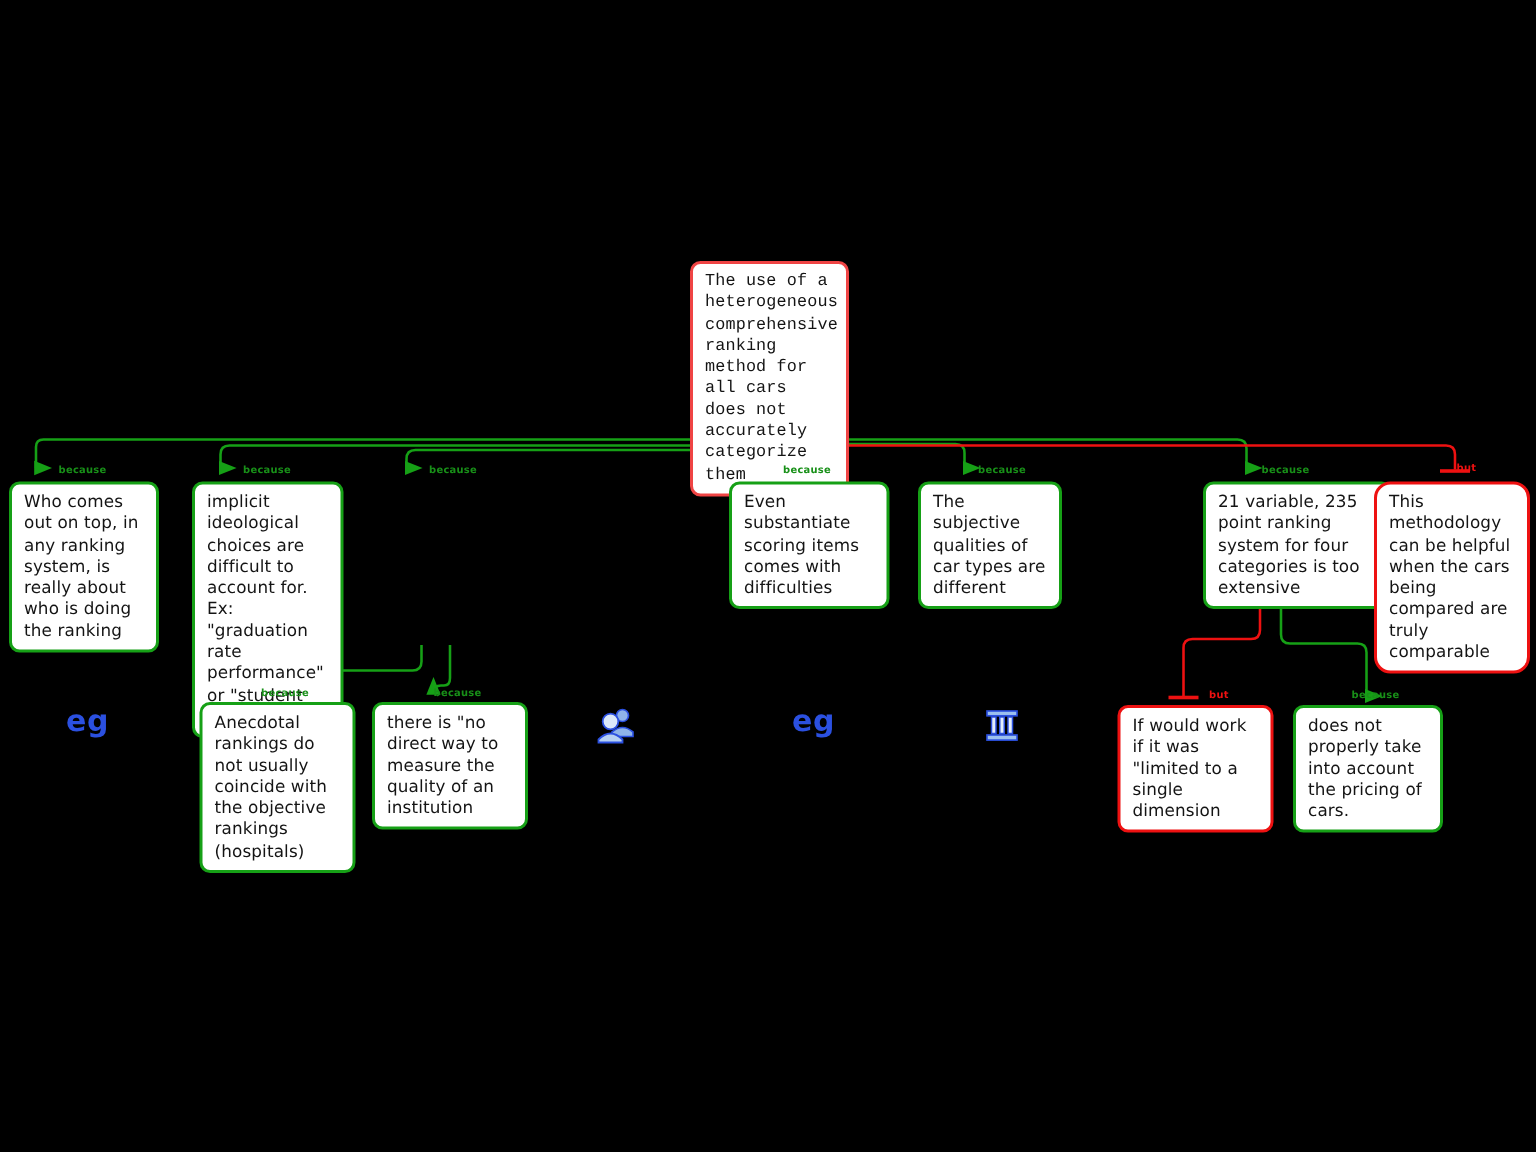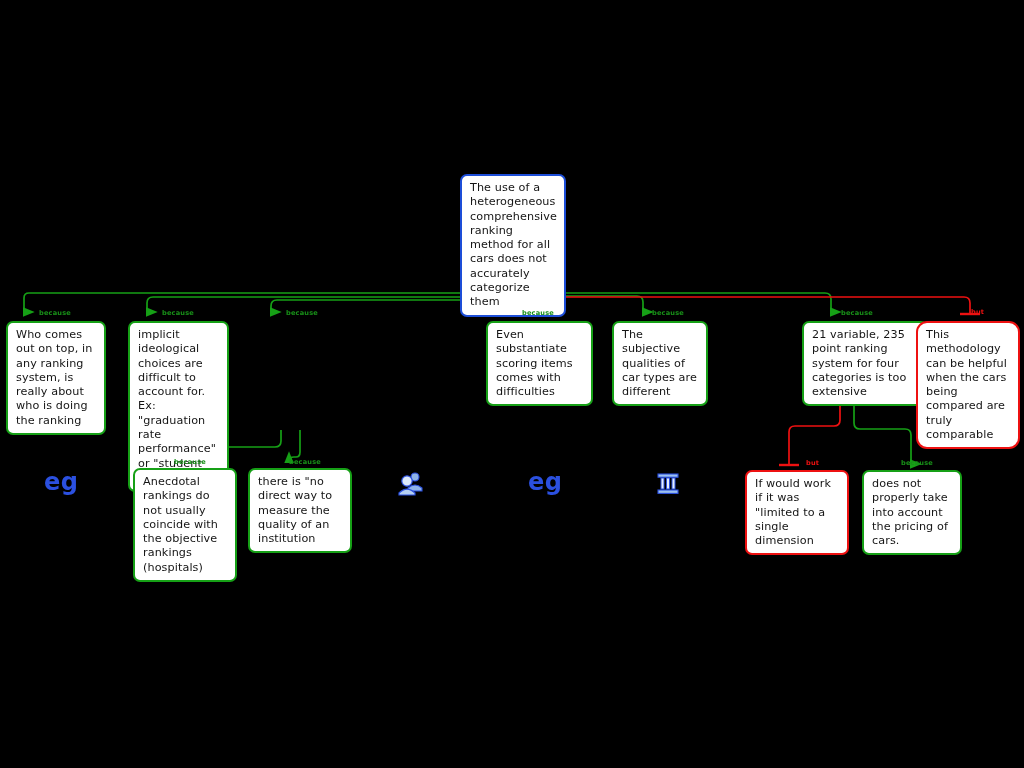--- a/index.html
+++ b/index.html
@@ -31,41 +31,41 @@
     background: #ffffff;
     border-radius: 7px;
     padding: 5px 7px 5px 8px;
     font-family: "DejaVu Sans", sans-serif;
     font-size: 11.2px;
     line-height: 14.3px;
     color: #141414;
     letter-spacing: 0.1px;
     z-index: 5;
   }
-  .node.root  { border: 2px solid #1d4ed8; }
+  .node.root  { border: 2px solid #ef4444; font-family: Liberation Mono, monospace; }
   .node.green { border: 2px solid #16a016; }
   .node.red   { border: 2px solid #ee1111; }
 
   .edge-label {
     position: absolute;
     font-family: "DejaVu Sans", sans-serif;
     font-size: 6.6px;
     font-weight: bold;
     letter-spacing: 0.2px;
     z-index: 6;
     white-space: nowrap;
     padding-left: 25px;
   }
   .edge-label.because { color: #189018; }
   .edge-label.but     { color: #ee1111; }
 
   .eg-label {
     position: absolute;
     font-family: "DejaVu Sans", sans-serif;
-    font-size: 24px;
+    font-size: 20px;
     font-weight: bold;
     color: #2b50e0;
     letter-spacing: 0.5px;
     z-index: 6;
   }
   .glyph-icon {
     position: absolute;
     z-index: 6;
     width: 28px;
     height: 28px;

